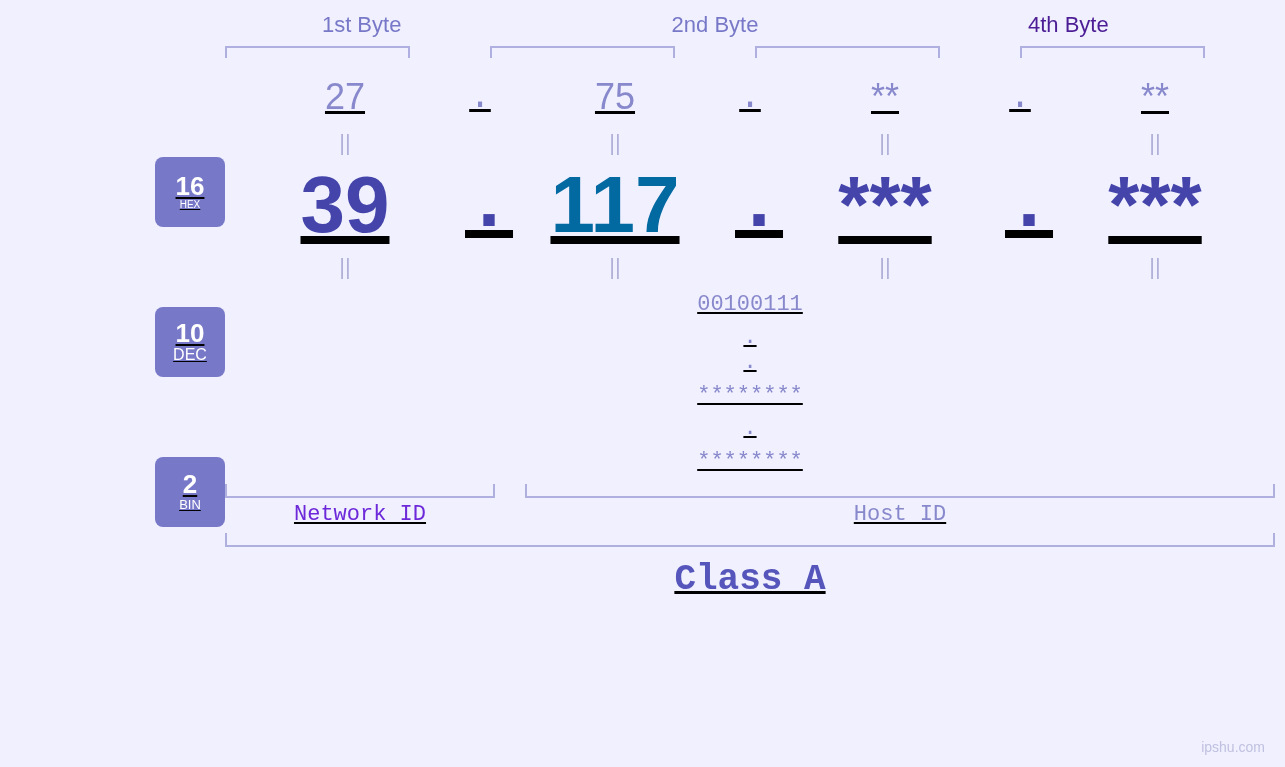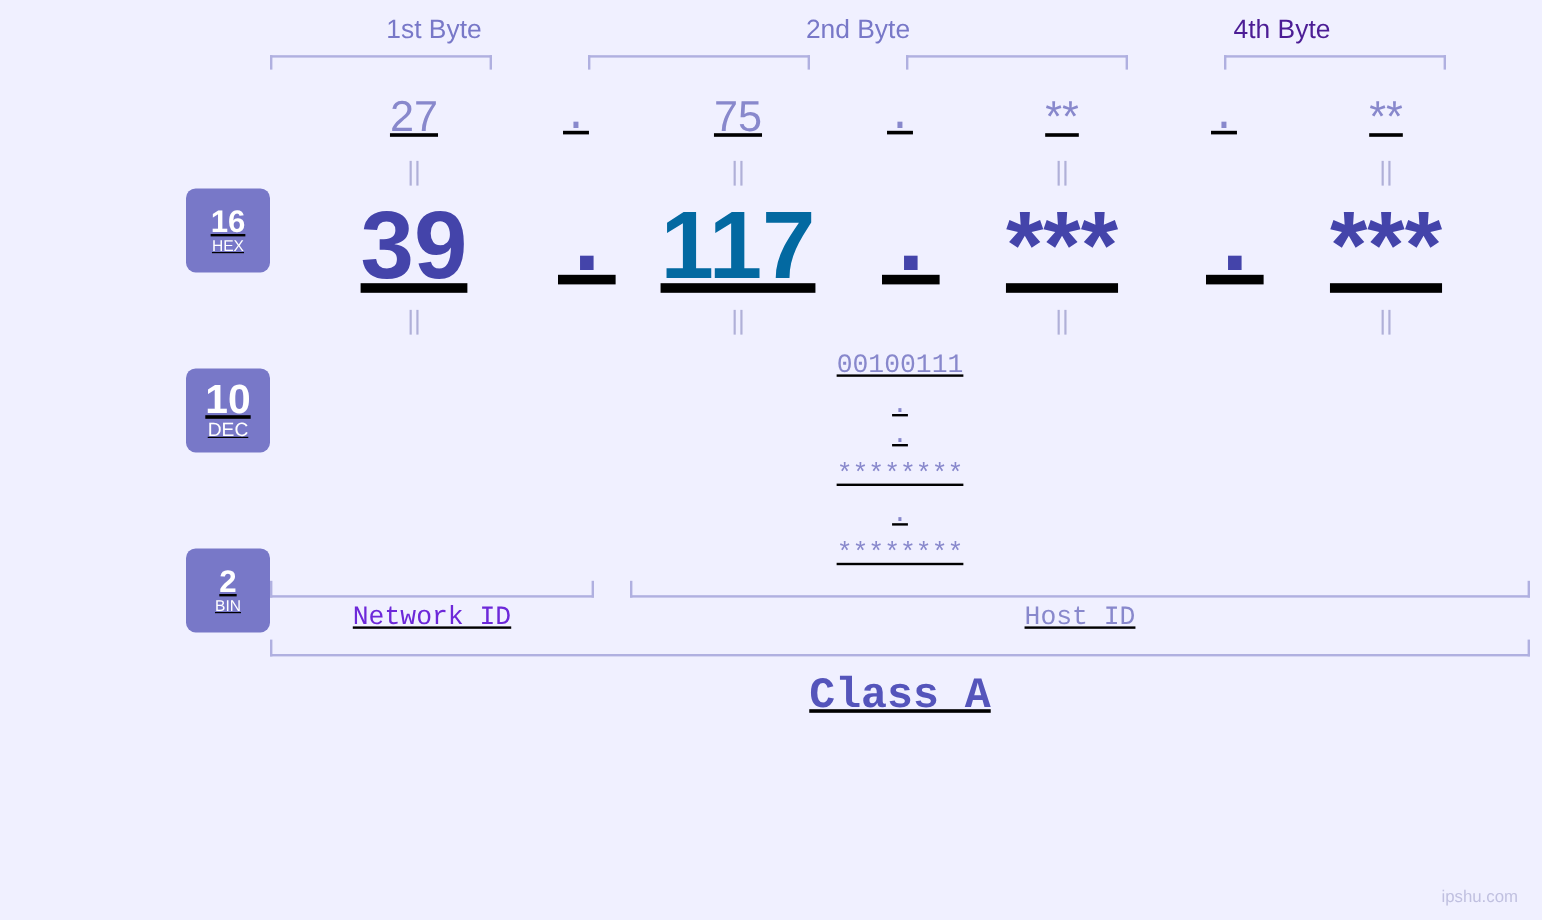--- a/index.html
+++ b/index.html
@@ -41,27 +41,27 @@
     <div style="width:185px; height:12px; border:2px solid #b0b0e0; border-bottom:none;"></div>
     <div style="width:185px; height:12px; border:2px solid #b0b0e0; border-bottom:none;"></div>
   </div>
 
   <div style="display:flex; width:1055px; align-items:center;text-decoration:underline;">
 
     <div style="display:flex; flex-direction:column; margin-left:40px; width:90px; align-items:center; margin-top:10px;">
 
       <div style="background:#7878c8; color:white; width:70px; height:70px; border-radius:8px; display:flex; flex-direction:column; align-items:center; justify-content:center; font-family:Arial,sans-serif; margin-top:5px;">
         <span style="font-size:26px; font-weight:bold; line-height:1;">16</span>
-        <span style="font-size:13px;">HEX</span>
+        <span style="font-size:10px;">HEX</span>
       </div>
 
       <div style="height:30px;"></div>
 
       <div style="background:#7878c8; color:white; width:70px; height:70px; border-radius:8px; display:flex; flex-direction:column; align-items:center; justify-content:center; font-family:Arial,sans-serif; margin-top:50px;">
-        <span style="font-size:34px; font-weight:bold; line-height:1;">10</span>
+        <span style="font-size:26px; font-weight:bold; line-height:1;">10</span>
         <span style="font-size:16px;">DEC</span>
       </div>
 
       <div style="height:30px;"></div>
 
       <div style="background:#7878c8; color:white; width:70px; height:70px; border-radius:8px; display:flex; flex-direction:column; align-items:center; justify-content:center; font-family:Arial,sans-serif; margin-top:50px;">
         <span style="font-size:26px; font-weight:bold; line-height:1;">2</span>
         <span style="font-size:13px;">BIN</span>
       </div>
 

